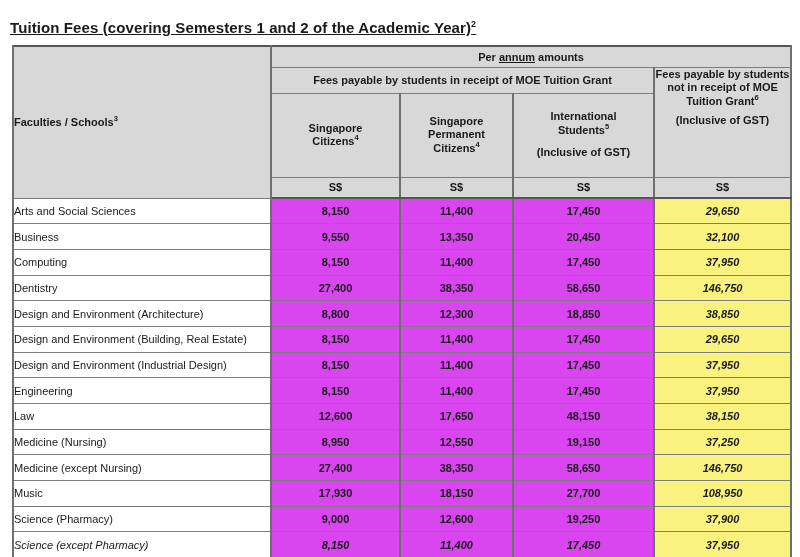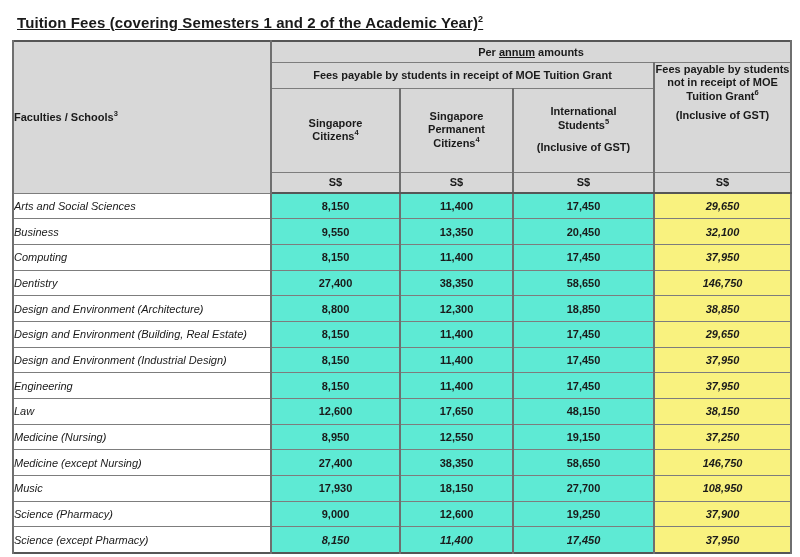--- a/index.html
+++ b/index.html
@@ -11,22 +11,22 @@
     font-family: "Liberation Sans", sans-serif;
     color: #1a1a1a;
     overflow: hidden;
   }
   .page {
     width: 800px;
     height: 557px;
     position: relative;
   }
   .doc-title {
-    margin: 7px;
-    padding: 7px 0 0 10px;
+    margin: 0;
+    padding: 19px 0 0 10px;
     font-size: 15px;
     font-weight: bold;
     text-decoration: underline;
     letter-spacing: 0.1px;
   }
   .doc-title sup {
     font-size: 9px;
     vertical-align: super;
     line-height: 0;
   }
@@ -78,26 +78,25 @@
     font-size: 7.5px;
     vertical-align: super;
     line-height: 0;
   }
   .u { text-decoration: underline; }
   tr.data-row { height: 25.7px; }
   td.fac {
     text-align: left;
     padding-left: 8px;
     background: #ffffff;
-    font-style: italic;
   }
   td.num {
     text-align: center;
     font-weight: bold;
-    background: #5eead4;
+    background: #d946ef;
   }
   td.hl {
     background: #f9f27f;
     font-style: italic;
   }
   tr.italic-row td { font-style: italic; }
 </style>
 </head>
 <body>
 

